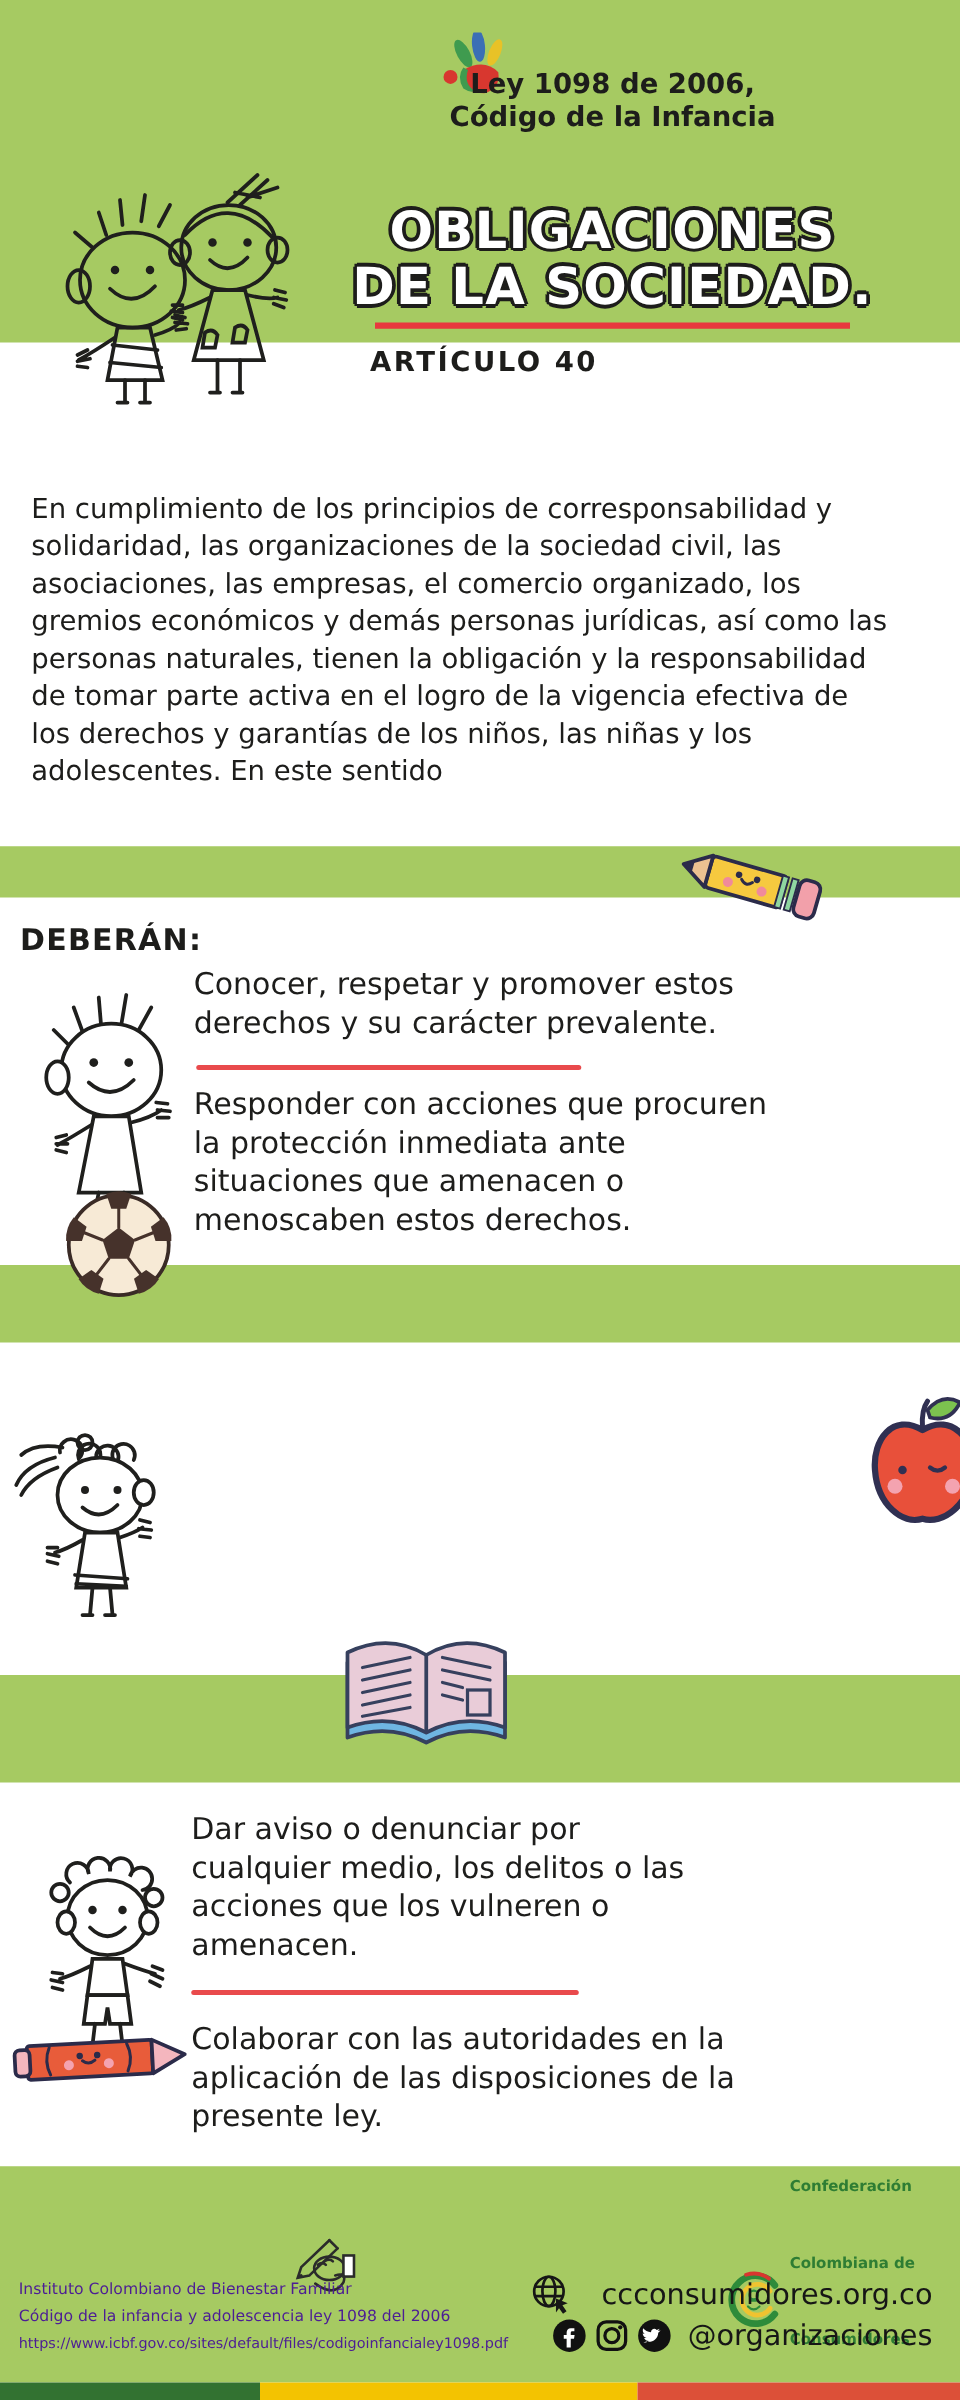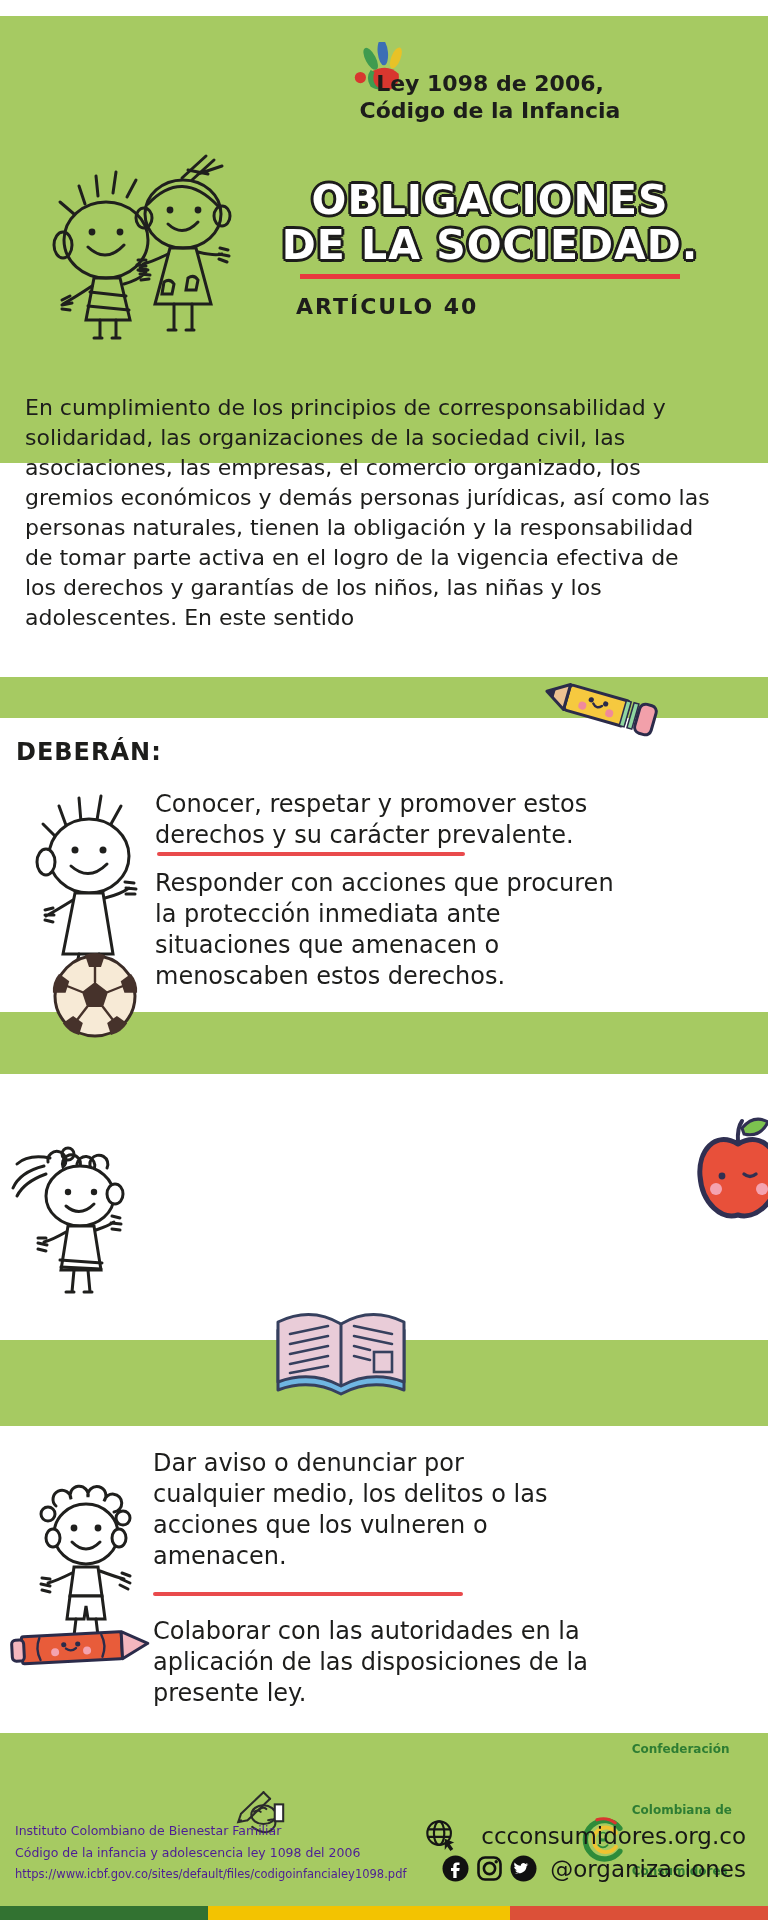--- a/index.html
+++ b/index.html
@@ -3,21 +3,21 @@
 <meta charset="utf-8">
 <style>
   * { margin:0; padding:0; box-sizing:border-box; }
   html,body { width:768px; height:1920px; }
   body { font-family:"DejaVu Sans", sans-serif; color:#1d1d1b; background:#ffffff; position:relative; }
   .page { position:absolute; top:0; left:0; width:768px; height:1920px; overflow:hidden; background:#ffffff; }
   .green { background:#a6ca62; }
   .abs { position:absolute; }
 
   
-  .hero { top:16px; left:0; width:768px; height:447px; }
+  .hero { top:0; left:0; width:768px; height:274px; }
   .kids { left:30px; top:132px; width:205px; height:196px; }
   .hand-icon { left:352px; top:26px; width:56px; height:58px; }
   .law-title { left:340px; top:54px; width:300px; text-align:center; font-weight:bold; font-size:22px; line-height:27px; }
   .bubble-title { left:210px; top:162px; width:560px; text-align:center; font-weight:bold; font-size:41px; line-height:45px; letter-spacing:1px; color:#ffffff;
       text-shadow: 3px 0 0 #1d1d1b, -3px 0 0 #1d1d1b, 0 3px 0 #1d1d1b, 0 -3px 0 #1d1d1b,
                    2px 2px 0 #1d1d1b, -2px -2px 0 #1d1d1b, 2px -2px 0 #1d1d1b, -2px 2px 0 #1d1d1b; }
   .title-underline { left:300px; top:258px; width:380px; height:5px; background:#e8383e; }
   .article { left:296px; top:278px; font-size:22px; font-weight:bold; letter-spacing:2px; }
 
   
@@ -26,21 +26,21 @@
   
   .band1 { left:0; top:677px; width:768px; height:41px; }
   .band2 { left:0; top:1012px; width:768px; height:62px; }
   .band3 { left:0; top:1340px; width:768px; height:86px; }
   .pencil { left:536px; top:678px; width:130px; height:70px; z-index:4; }
 
   
   .deberan { left:16px; top:738px; font-size:24px; font-weight:bold; letter-spacing:1px; }
   .fig-boy-ball { left:15px; top:792px; width:160px; height:246px; z-index:3; }
   .item { font-size:24px; line-height:31px; }
-  .item-1 { left:155px; top:772px; width:495px;margin-top:17px; }
+  .item-1 { left:155px; top:772px; width:495px; }
   .divider { height:4px; background:#e94a4c; border-radius:2px; }
   .divider-1 { left:157px; top:852px; width:308px; }
   .item-2 { left:155px; top:868px; width:475px; }
   .fig-girl { left:8px; top:1122px; width:135px; height:180px; z-index:3; }
   .item-3 { left:153px; top:1118px; width:505px; }
   .apple { left:692px; top:1112px; width:92px; height:120px; z-index:3; }
   .book { left:266px; top:1302px; width:150px; height:104px; z-index:4; }
   .fig-boy-crayon { left:8px; top:1474px; width:150px; height:198px; z-index:3; }
   .item-4 { left:153px; top:1448px; width:415px; }
   .divider-2 { left:153px; top:1592px; width:310px; }

